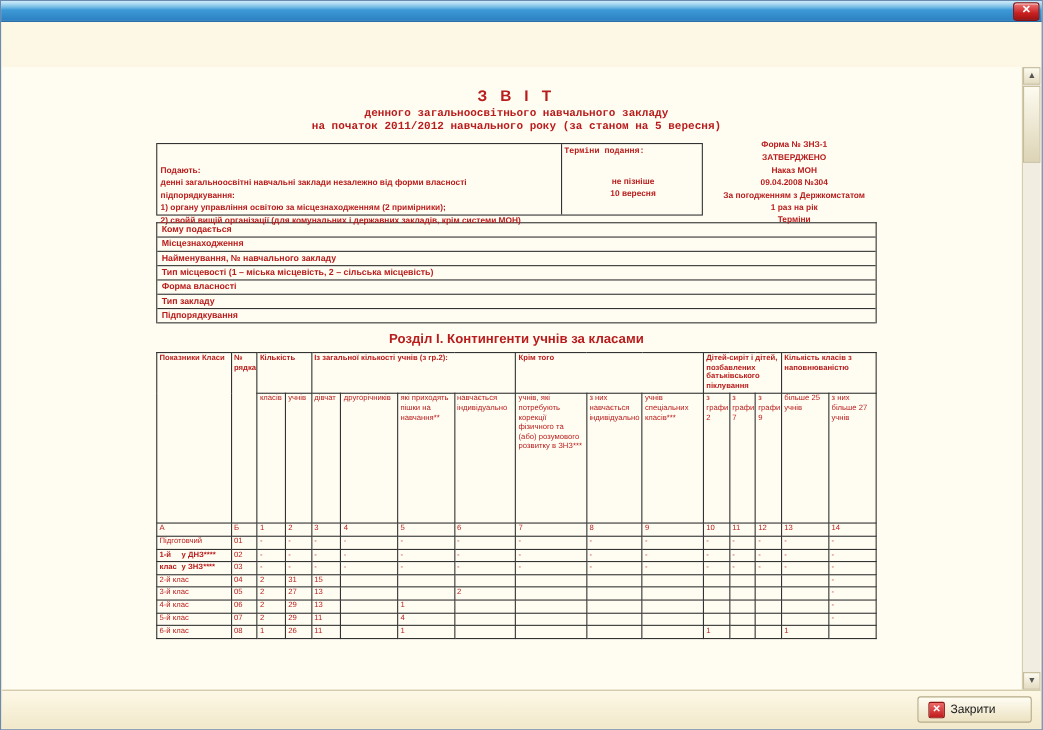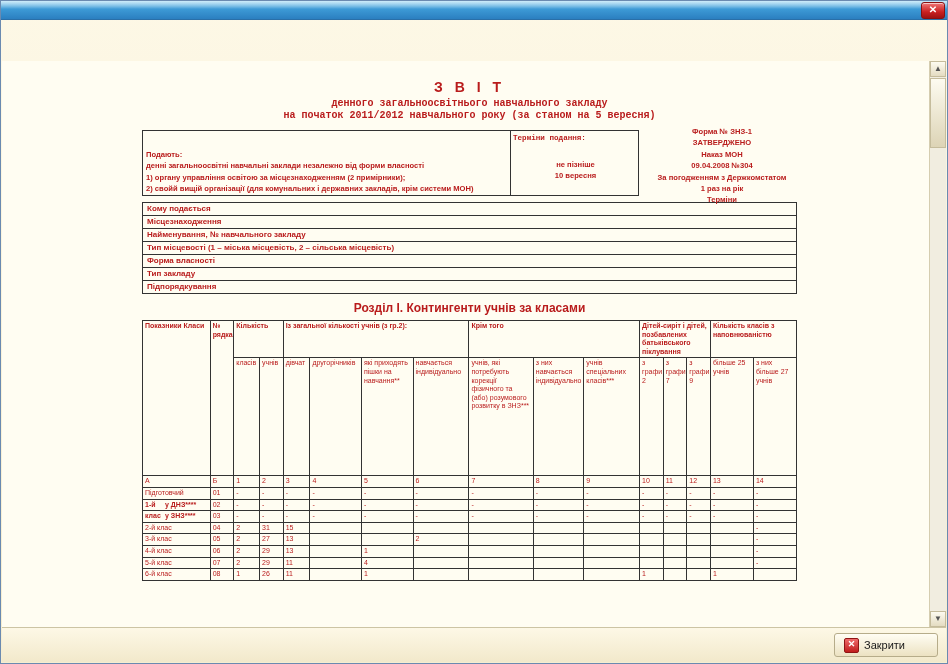--- a/index.html
+++ b/index.html
@@ -164,20 +164,21 @@
 
         <div class="doc-title">З В І Т</div>
         <div class="doc-sub">денного загальноосвітнього навчального закладу</div>
         <div class="doc-sub">на початок 2011/2012 навчального року (за станом на 5 вересня)</div>
 
         <div class="hdr-wrap">
           <div class="box-submit">
             <div class="vsep"></div>
             <div>Подають:</div>
             <div>денні загальноосвітні навчальні заклади незалежно від форми власності</div>
+            <div>підпорядкування:</div>
             <div>1) органу управління освітою за місцезнаходженням (2 примірники);</div>
             <div>2) свойй вищій організації (для комунальних і державних закладів, крім системи МОН)</div>
             <div class="term-title">Терміни подання:</div>
             <div class="term-body">
               <div>не пізніше</div>
               <div>10 вересня</div>
             </div>
           </div>
           <div class="approve">
             <div>Форма № ЗНЗ-1</div>

